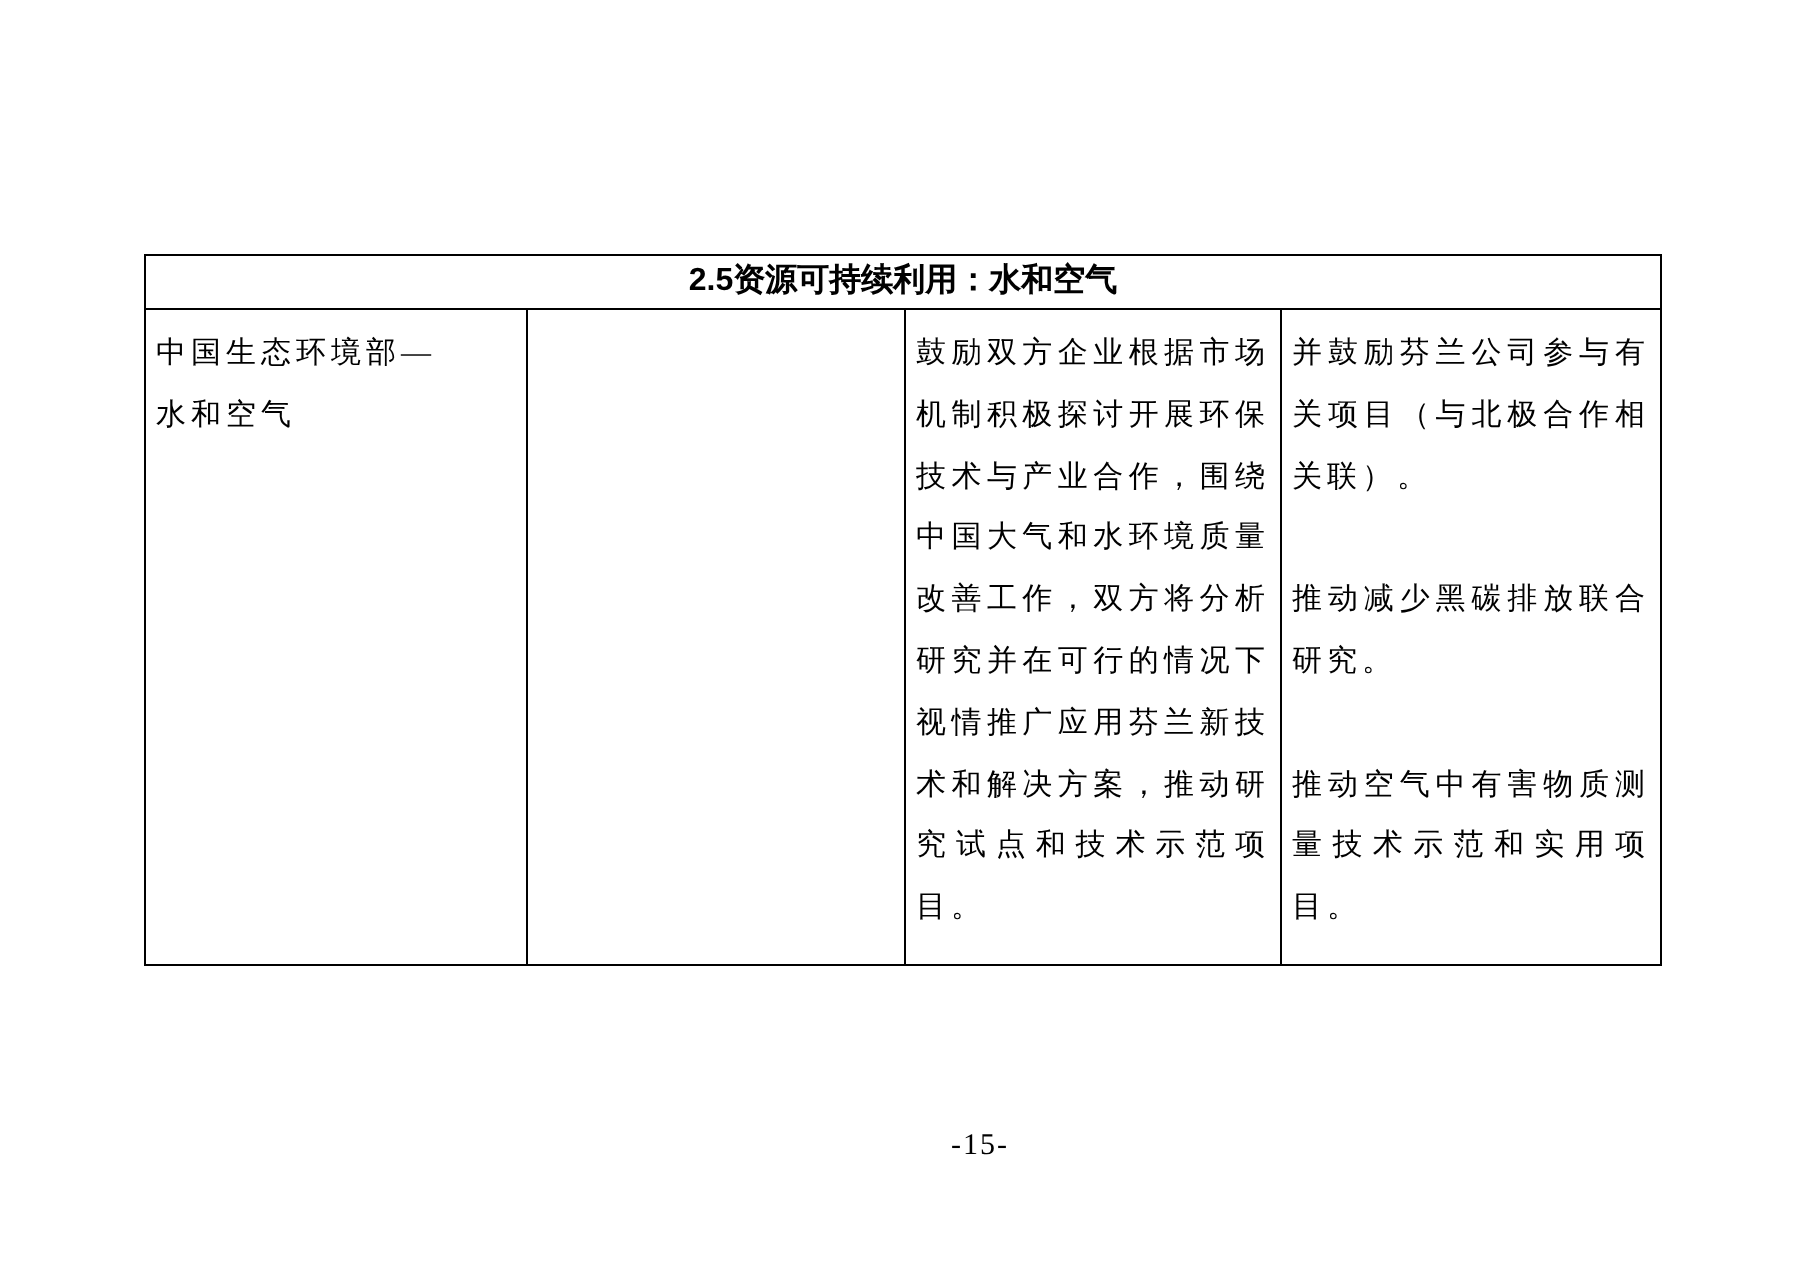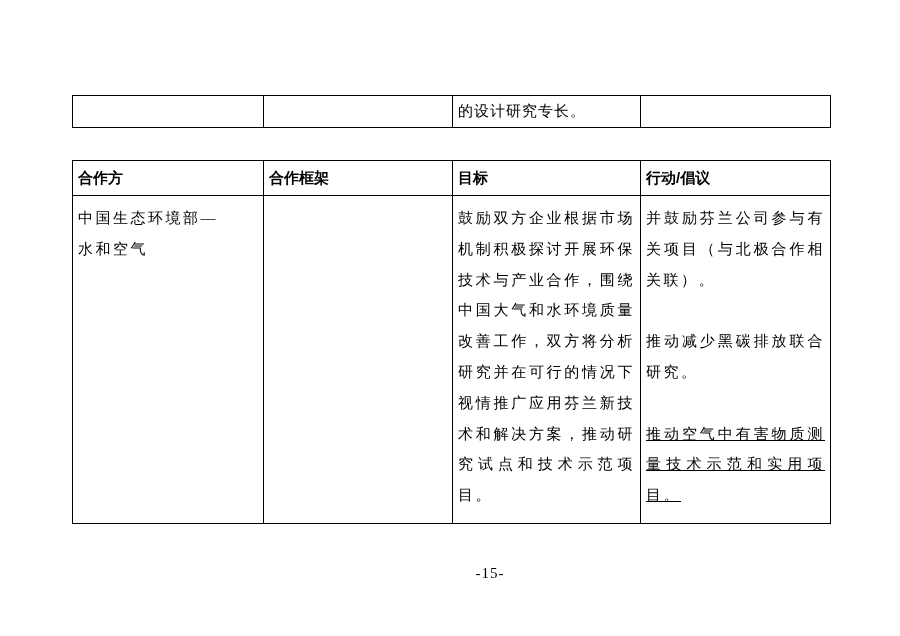--- a/index.html
+++ b/index.html
@@ -81,69 +81,49 @@
   .actions-cell p {
     margin: 0;
     text-align: justify;
     text-justify: inter-character;
   }
   .actions-cell p {
     margin-bottom: 30.8px;
   }
   .actions-cell p:last-child {
     margin-bottom: 12px;
-    text-decoration: underline;
   }
   .page-number {
     position: absolute;
     top: 563px;
     left: 0;
     width: 900px;
     text-align: center;
     font-size: 15px;
     line-height: 20px;
     letter-spacing: 1px;
     padding-left: 40px;
   }
 </style>
 </head>
 <body>
 
 <div class="doc-area">
 
-  <table class="fragment-table">
-    <colgroup>
-        <col class="c1">
-        <col class="c2">
-        <col class="c3">
-        <col class="c4">
-      </colgroup>
-    <tbody>
-      <tr>
-        <td></td>
-        <td></td>
-        <td>的设计研究专长。</td>
-        <td></td>
-      </tr>
-    </tbody>
-  </table>
 
   <table class="section-table">
     <colgroup>
         <col class="c1">
         <col class="c2">
         <col class="c3">
         <col class="c4">
       </colgroup>
     <tbody>
       <tr>
-        <td class="header-cell">合作方</td>
-        <td class="header-cell">合作框架</td>
-        <td class="header-cell">目标</td>
-        <td class="header-cell">行动/倡议</td>
+        <td class="title-cell" colspan="4">2.5资源可持续利用：水和空气</td>
       </tr>
       <tr>
         <td class="body-cell partner-cell">中国生态环境部—
 水和空气</td>
         <td class="body-cell"></td>
         <td class="body-cell goal-cell">
           <p>鼓励双方企业根据市场机制积极探讨开展环保技术与产业合作，围绕中国大气和水环境质量改善工作，双方将分析研究并在可行的情况下视情推广应用芬兰新技术和解决方案，推动研究试点和技术示范项目。</p>
         </td>
         <td class="body-cell actions-cell">
           <p>并鼓励芬兰公司参与有关项目（与北极合作相关联）。</p>

